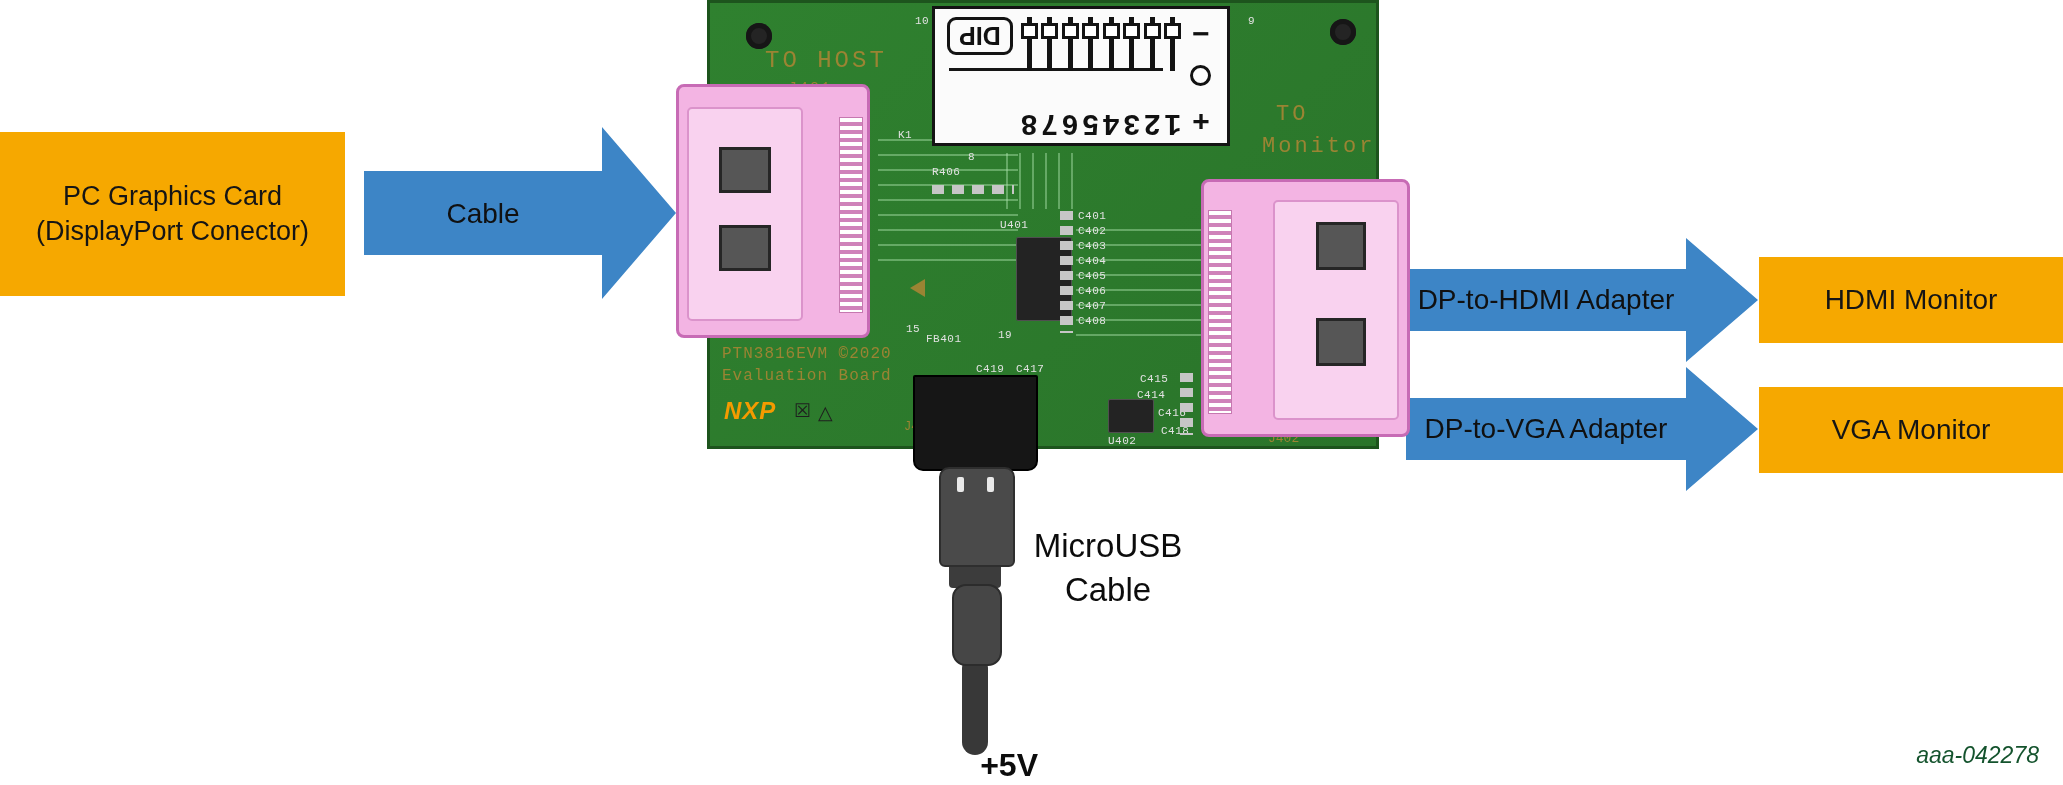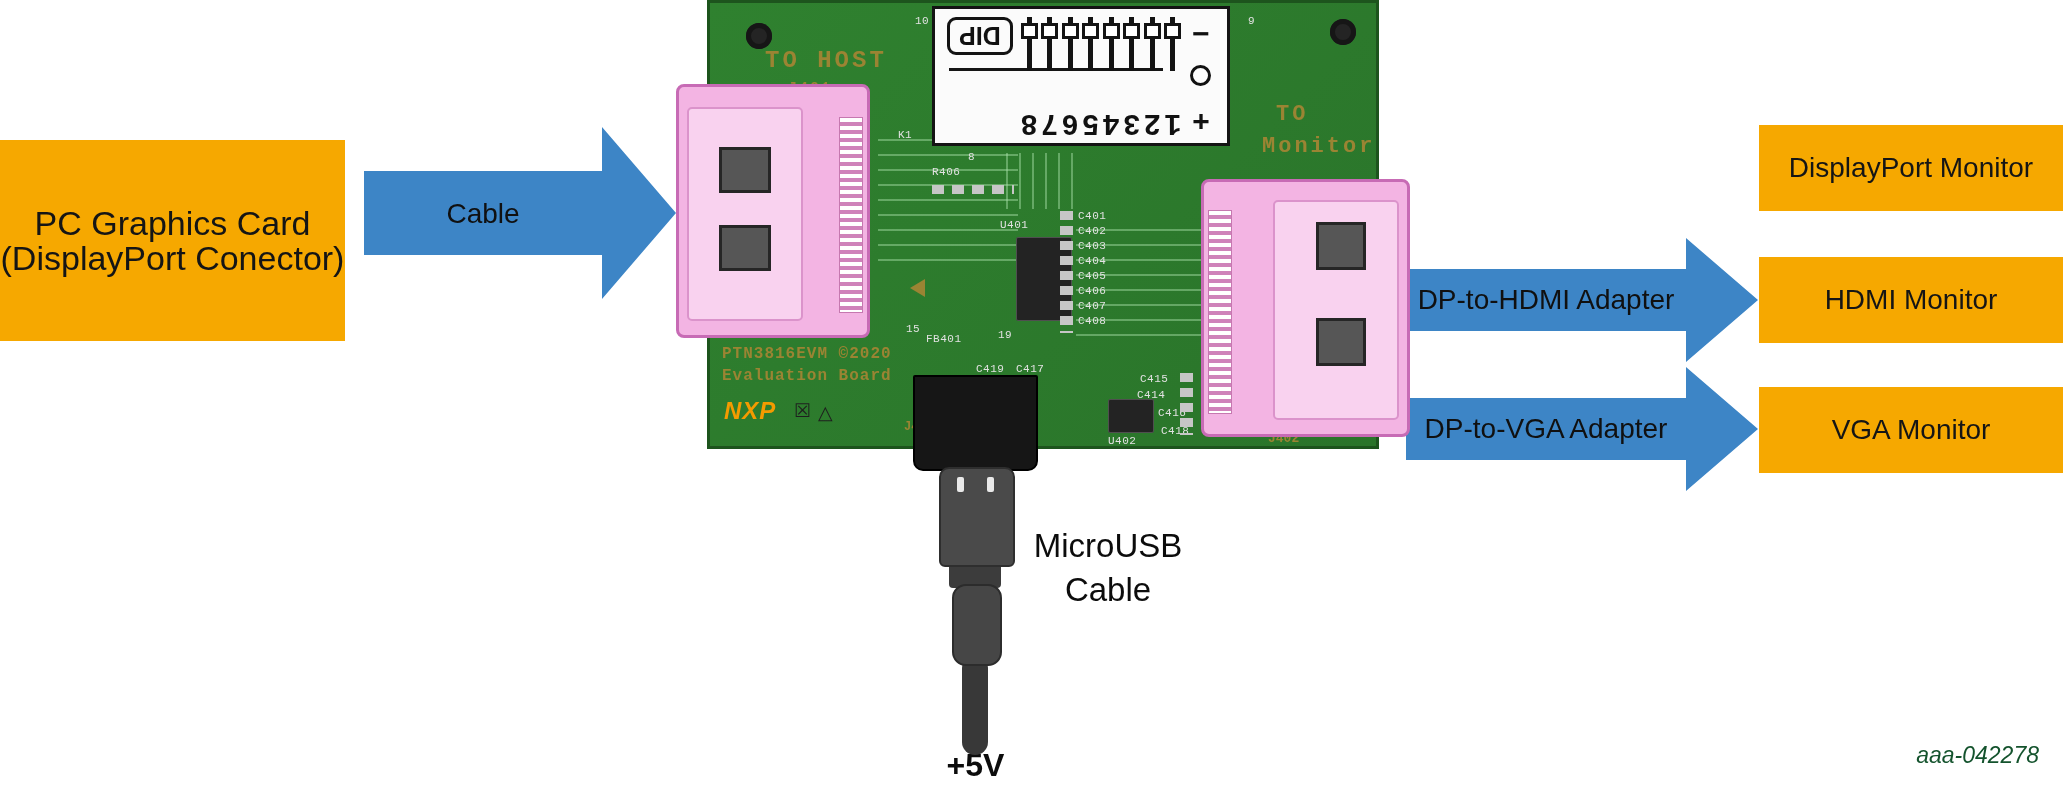--- a/index.html
+++ b/index.html
@@ -1,35 +1,35 @@
 <!DOCTYPE html>
 <html><head>
 <meta charset="utf-8">
 <style>
   html,body{margin:0;padding:0;background:#fff}
   .stage{position:relative;width:2063px;height:785px;background:#ffffff;font-family:"Liberation Sans",sans-serif;overflow:hidden}
 
   
   .obox{position:absolute;background:#F6A800;display:flex;flex-direction:column;align-items:center;justify-content:center;color:#151515;text-align:center}
-  .obox.source{left:0;top:140px;width:345px;height:201px;font-size:34px;line-height:35px}
+  .obox.source{left:0;top:132px;width:345px;height:164px;font-size:27px;line-height:35px}
   .obox.monitor{left:1759px;width:304px;height:86px;font-size:28px}
 
   
   .arrow{position:absolute;background:#3D85C6}
   .arrow-in{left:364px;top:127px;width:312px;height:172px;clip-path:polygon(0 44px,238px 44px,238px 0,312px 86px,238px 172px,238px 128px,0 128px)}
   .arrow-in .lbl{position:absolute;left:0;top:44px;width:238px;height:84px;display:flex;flex-direction:column;align-items:center;justify-content:center;font-size:28px;line-height:35px;color:#101010}
   .arrow-out{left:1406px;width:352px;height:124px;z-index:2;clip-path:polygon(0 31px,280px 31px,280px 0,352px 62px,280px 124px,280px 93px,0 93px)}
   .arrow-out .lbl{position:absolute;left:0;top:31px;width:280px;height:62px;display:flex;align-items:center;justify-content:center;font-size:28px;color:#101010}
 
   
   .board{position:absolute;left:707px;top:0;width:672px;height:449px;background:linear-gradient(135deg,#2f812f,#2a742a);border:3px solid #1d541d;box-sizing:border-box;z-index:1}
   .hole{position:absolute;width:26px;height:26px;border-radius:50%;background:#242424;box-shadow:inset 0 0 0 5px #161616}
   .trace{position:absolute;background:repeating-linear-gradient(to bottom,rgba(170,225,170,.45) 0 2px,transparent 2px 15px)}
   .trace.v{background:repeating-linear-gradient(to right,rgba(170,225,170,.45) 0 2px,transparent 2px 13px)}
-  .gold{position:absolute;color:#9B8433;font-family:"Liberation Mono",monospace;font-weight:bold;white-space:nowrap}
+  .gold{position:absolute;color:#9B8433;font-family:"Liberation Mono",monospace;font-weight:normal;white-space:nowrap}
   .ss{position:absolute;color:#e2e2e2;font-family:"Liberation Mono",monospace;font-size:11px;letter-spacing:.5px;white-space:nowrap}
   .chip{position:absolute;background:#232323;border:1px solid #4f4f4f;border-radius:2px}
   .padv{position:absolute;width:13px;background:repeating-linear-gradient(to bottom,#c6c6c6 0 9px,transparent 9px 15px)}
   .padh{position:absolute;height:9px;background:repeating-linear-gradient(to right,#c6c6c6 0 12px,transparent 12px 20px)}
   .tri{position:absolute;width:0;height:0;border-top:9px solid transparent;border-bottom:9px solid transparent;border-right:15px solid #9B8433}
   .logo{position:absolute;font-weight:bold;font-style:italic;font-size:24px;color:#F49B00;letter-spacing:1px}
   .mark{position:absolute;color:#1e1e1e;font-size:19px;line-height:1}
   .mark.weee::before{content:"☒"}
   .mark.warn::before{content:"△"}
 
@@ -61,21 +61,21 @@
 
   
   .usb-recep{position:absolute;left:913px;top:375px;width:121px;height:92px;background:#161616;border:2px solid #000;border-radius:2px 2px 10px 10px;z-index:6}
   .usb-plug{position:absolute;left:939px;top:467px;width:72px;height:96px;background:#4a4a4a;border:2px solid #2e2e2e;border-radius:10px 10px 6px 6px;z-index:6}
   .tick{position:absolute;top:8px;width:7px;height:15px;background:#e9e9e9;border-radius:2px}
   .usb-neck{position:absolute;left:949px;top:560px;width:52px;height:28px;background:#3c3c3c;border-radius:4px;z-index:5}
   .usb-body{position:absolute;left:952px;top:584px;width:46px;height:78px;background:#464646;border:2px solid #2c2c2c;border-radius:14px;z-index:5}
   .usb-cable{position:absolute;left:962px;top:655px;width:26px;height:100px;background:#383838;border-radius:13px;z-index:4}
 
   .usb-label{position:absolute;left:988px;top:524px;width:240px;text-align:center;font-size:33px;line-height:44px;color:#0c0c0c}
-  .power{position:absolute;left:913px;top:747px;width:125px;text-align:center;font-size:32px;font-weight:bold;color:#0c0c0c}
+  .power{position:absolute;left:913px;top:747px;width:125px;text-align:right;font-size:32px;font-weight:bold;color:#0c0c0c}
   .figid{position:absolute;right:24px;top:742px;font-size:23px;font-style:italic;color:#14532d}
 </style>
 </head>
 <body>
 
 <div class="stage">
 
   <div class="obox source">
     <div>PC Graphics Card</div>
     <div>(DisplayPort Conector)</div>
@@ -221,23 +221,20 @@
   </div>
   <div class="power">+5V</div>
 
   <div class="arrow arrow-out" style="top:238px">
     <div class="lbl">DP-to-HDMI Adapter</div>
   </div>
   <div class="arrow arrow-out" style="top:367px">
     <div class="lbl">DP-to-VGA Adapter</div>
   </div>
 
-  <div class="obox monitor" style="top:125px">
-    <div>DisplayPort Monitor</div>
-  </div>
   <div class="obox monitor" style="top:387px">
     <div>VGA Monitor</div>
   </div>
   <div class="obox monitor" style="top:257px">
     <div>HDMI Monitor</div>
   </div>
 
   <div class="figid">aaa-042278</div>
 </div>
 

